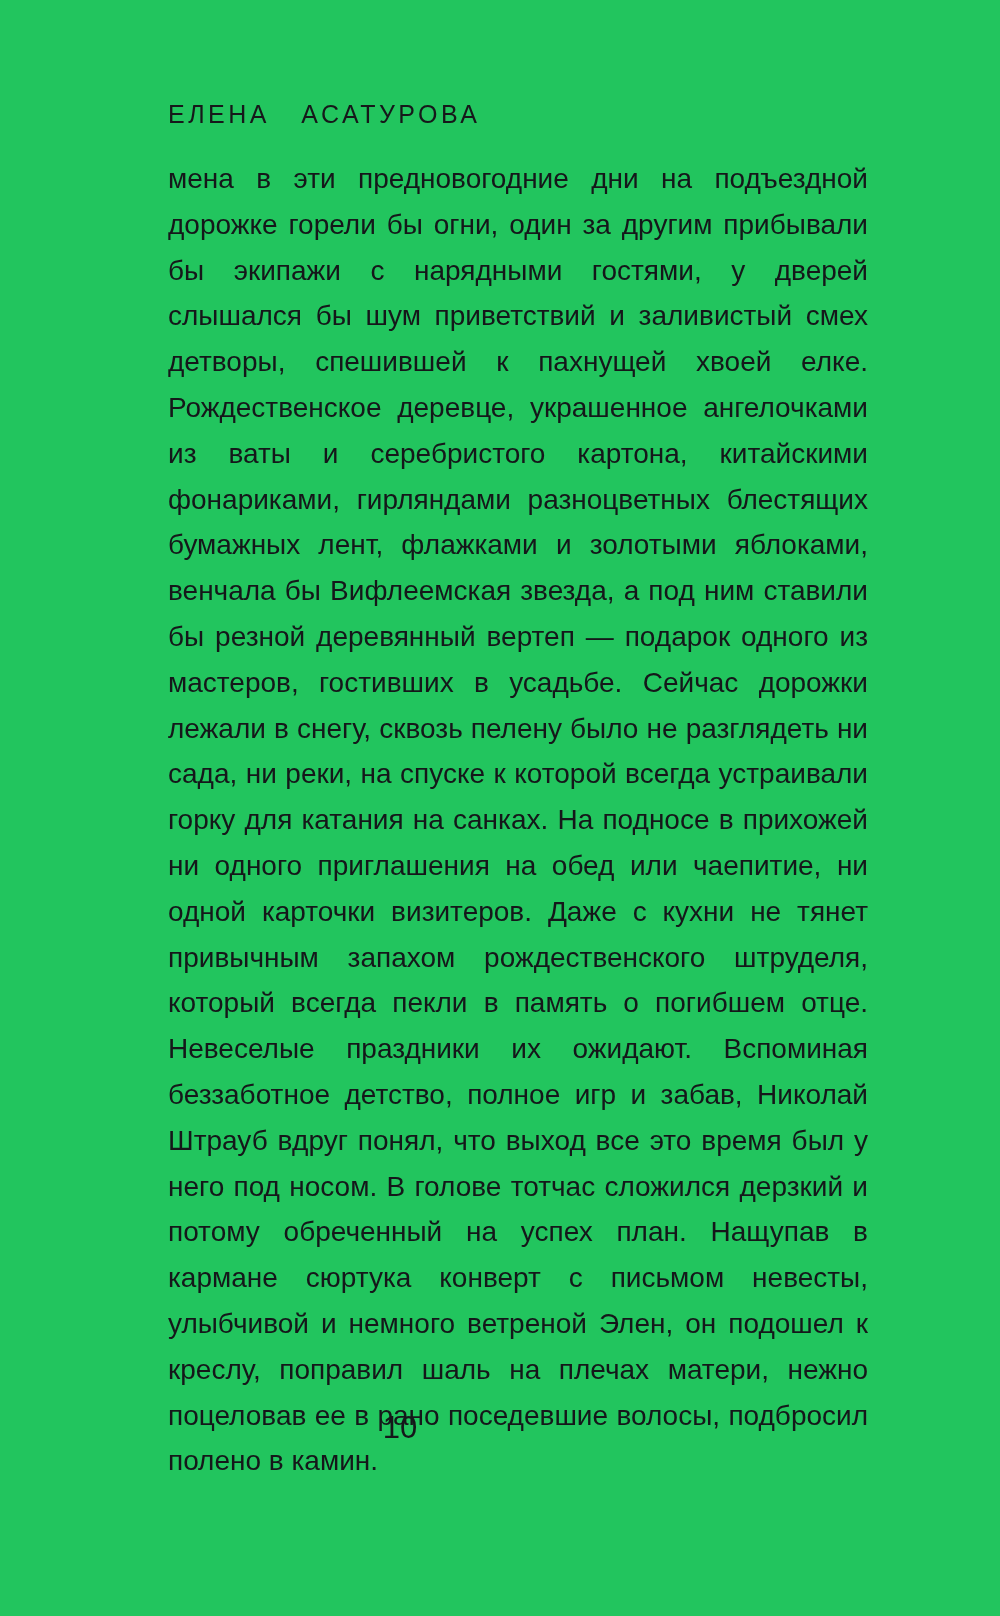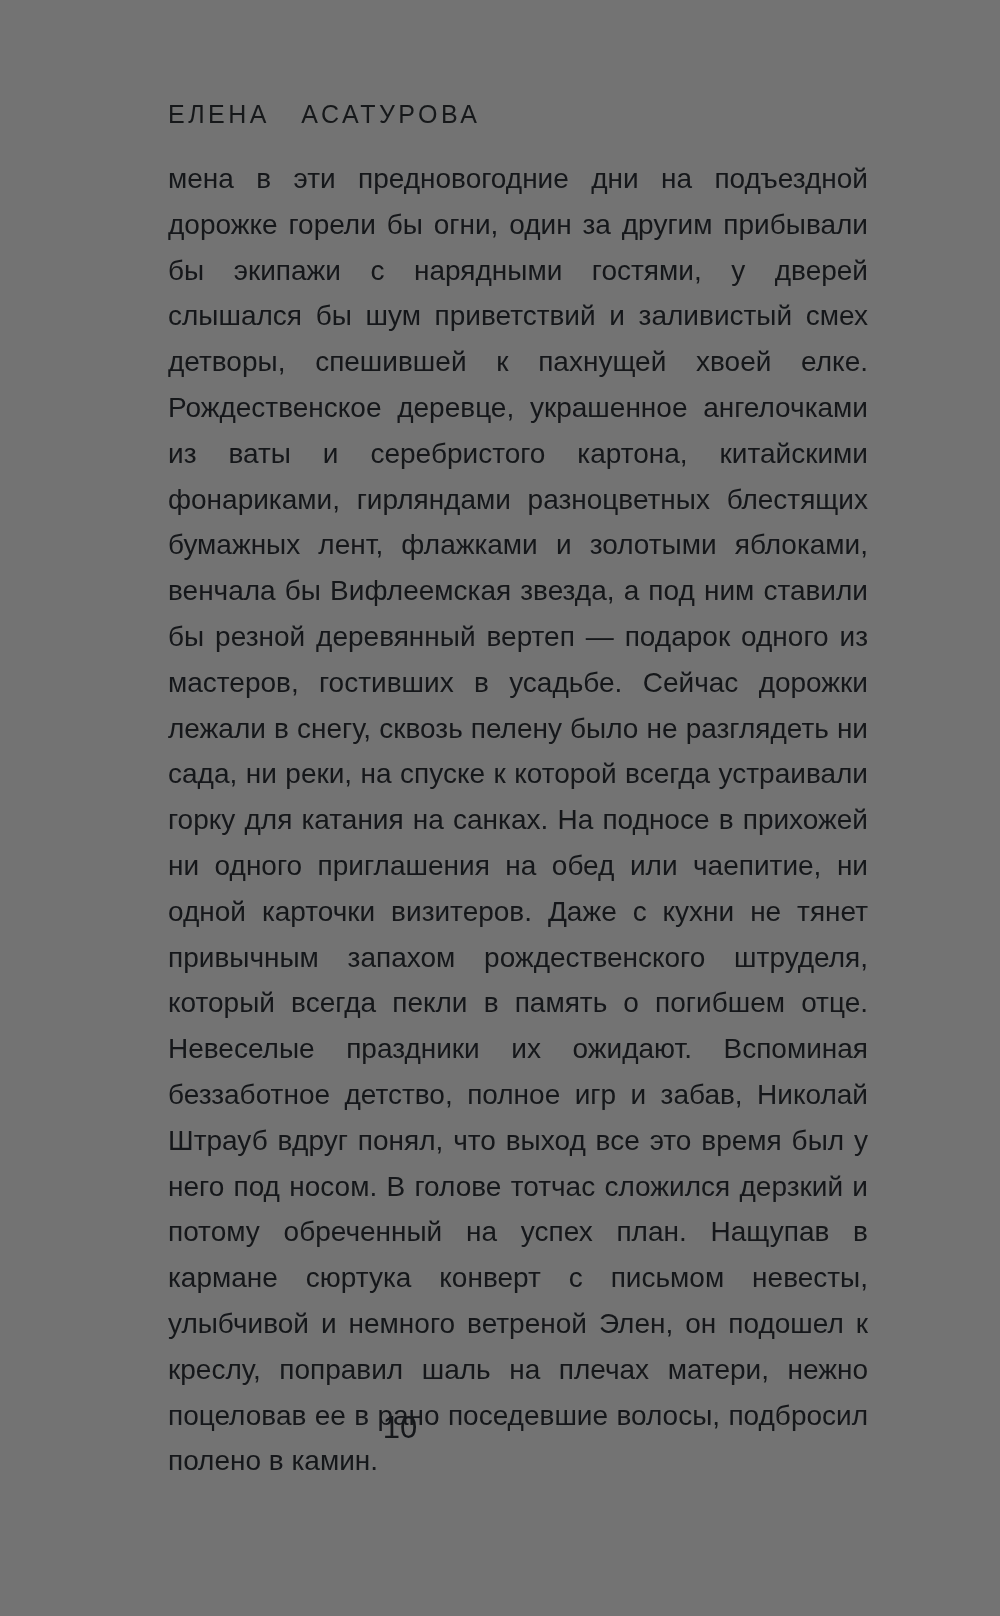--- a/index.html
+++ b/index.html
@@ -4,21 +4,21 @@
 <style>
   html, body {
     margin: 0;
     padding: 0;
     background: #ffffff;
   }
   .page {
     position: relative;
     width: 1000px;
     height: 1616px;
-    background: #737373;
+    background: #22c55e;
     box-sizing: border-box;
     overflow: hidden;
     font-family: "Liberation Sans", sans-serif;
   }
   .running-head {
     position: absolute;
     top: 100px;
     left: 168px;
     font-family: "Liberation Sans", sans-serif;
     font-size: 25px;

